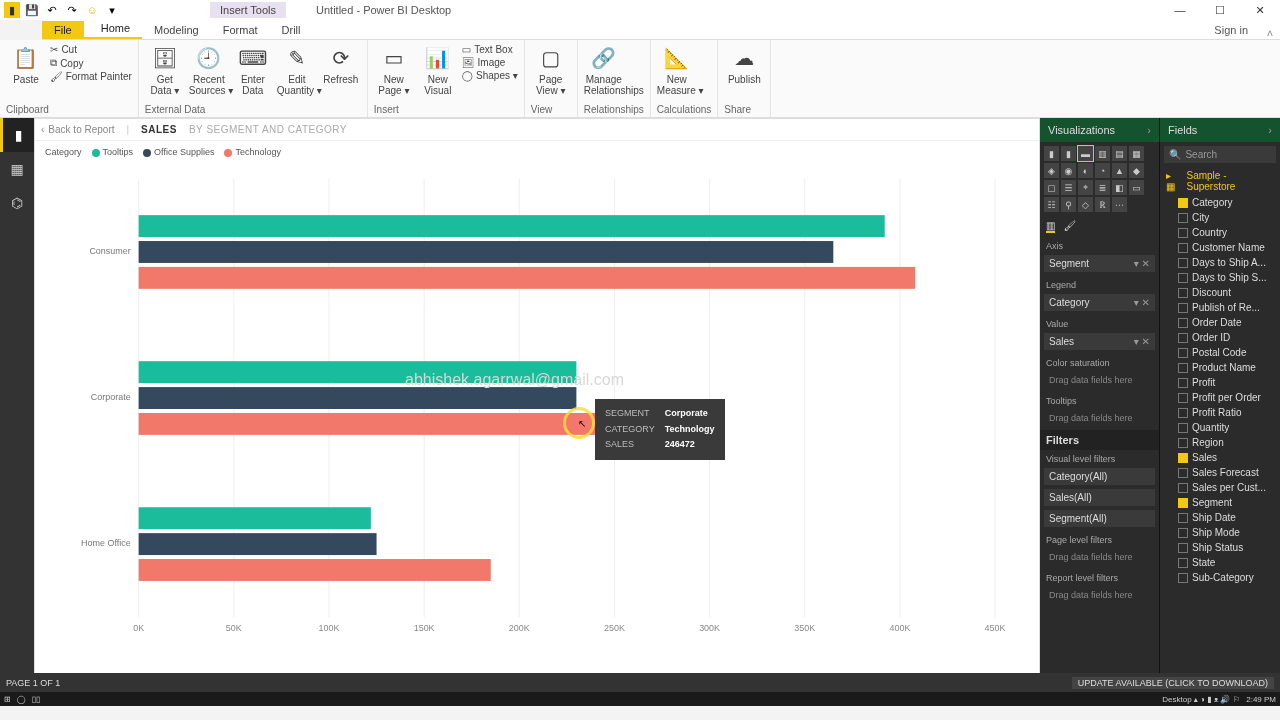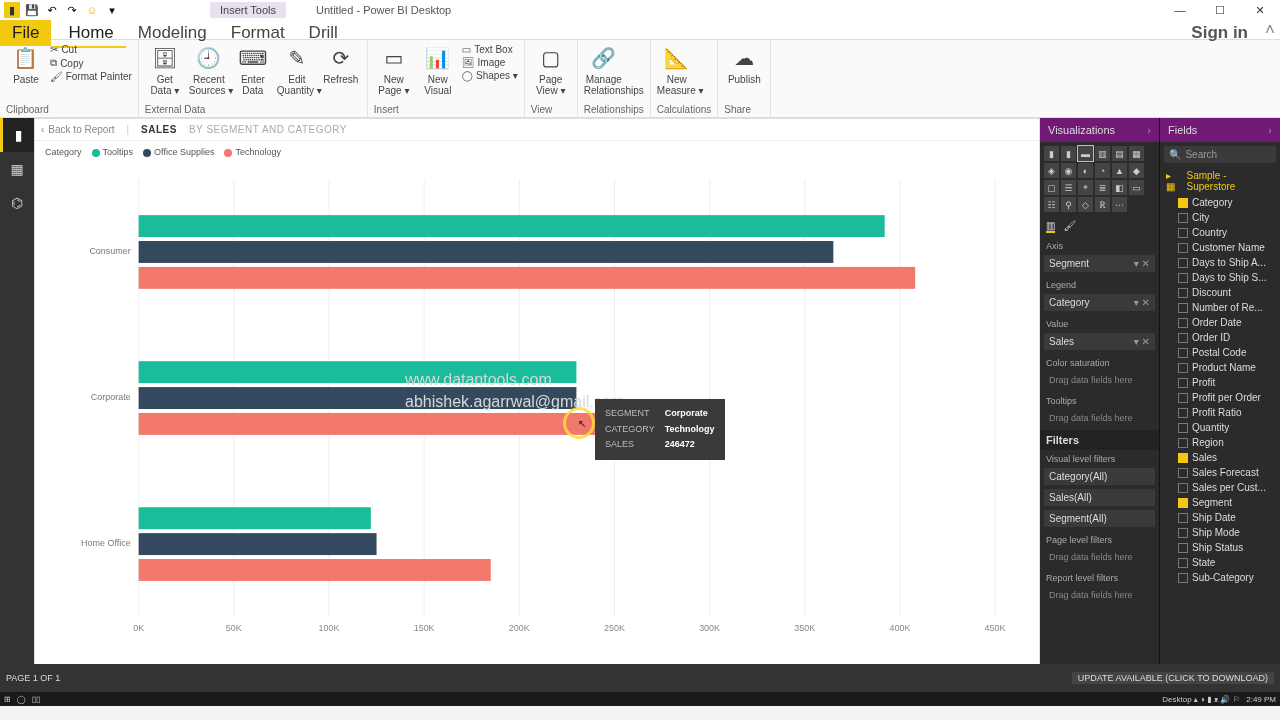--- a/index.html
+++ b/index.html
@@ -8,25 +8,25 @@
 
 .titlebar { height: 20px; background: #fff; display: flex; align-items: center; font-size: 11px; }
 .titlebar .qat { display: flex; align-items: center; gap: 4px; padding-left: 4px; }
 .titlebar .qat span { width: 16px; height: 16px; display: inline-flex; align-items: center; justify-content: center; font-size: 11px; }
 .titlebar .visual-tools { background: #e6e0f0; color: #444; padding: 2px 10px; margin-left: 90px; font-size: 11px; }
 .titlebar .title { margin-left: 30px; color: #555; }
 .titlebar .winbtns { margin-left: auto; display: flex; }
 .titlebar .winbtns span { width: 40px; height: 20px; display: inline-flex; align-items: center; justify-content: center; font-size: 11px; color: #333; }
 
 
-.ribbon-tabs { height: 20px; background: #fff; display: flex; align-items: flex-start; font-size: 17px; border-bottom: 1px solid #ddd; }
+.ribbon-tabs { height: 20px; background: #fff; display: flex; align-items: flex-end; font-size: 11px; border-bottom: 1px solid #ddd; margin-left: 42px; }
 .ribbon-tabs .tab { padding: 3px 12px; color: #444; cursor: pointer; }
 .ribbon-tabs .tab.file { background: #f2c811; color: #222; font-weight: 500; }
 .ribbon-tabs .tab.active { color: #222; border-bottom: 2px solid #f2c811; padding-left: 17px; }
-.ribbon-tabs .signin { margin-left: auto; padding: 3px 12px; color: #555; font-weight: bold; }
+.ribbon-tabs .signin { margin-left: auto; padding: 3px 12px; color: #555; }
 
 
 .ribbon { height: 78px; background: #fafafa; border-bottom: 1px solid #ddd; display: flex; font-size: 10px; color: #444; }
 .ribbon .group { border-right: 1px solid #e5e5e5; padding: 2px 6px; display: flex; flex-direction: column; justify-content: space-between; }
 .ribbon .group .items { display: flex; gap: 4px; align-items: flex-start; }
 .ribbon .group .label { text-align: left; font-size: 10px; color: #666; padding-top: 2px; }
 .ribbon .bigbtn { width: 40px; text-align: center; line-height: 1.1; }
 .ribbon .bigbtn .ico { height: 32px; display: flex; align-items: center; justify-content: center; font-size: 20px; }
 .ribbon .smallstack { display: flex; flex-direction: column; gap: 2px; padding-top: 2px; }
 .ribbon .smallstack div { display: flex; align-items: center; gap: 3px; white-space: nowrap; }
@@ -53,42 +53,42 @@
 .tooltip td.v { color: #fff; font-weight: 600; }
 
 .cursor-ring { position: absolute; width: 32px; height: 32px; border: 3px solid rgba(255,220,60,0.85); border-radius: 50%; pointer-events: none; }
 .cursor-ring::after { content: "↖"; position: absolute; left: 12px; top: 8px; font-size: 10px; color: #000; }
 
 
 .rightpanes { position: absolute; top: 118px; right: 0; width: 240px; bottom: 26px; display: flex; background: #2b2b2b; }
 .pane { display: flex; flex-direction: column; color: #ddd; font-size: 10px; }
 .pane.viz { width: 120px; border-right: 1px solid #111; }
 .pane.fields { width: 120px; }
-.pane .hdr { background: #701a75; padding: 6px 8px; font-size: 11px; display: flex; align-items: center; justify-content: space-between; }
+.pane .hdr { background: #14532d; padding: 6px 8px; font-size: 11px; display: flex; align-items: center; justify-content: space-between; }
 .pane .hdr .chev { color: #999; }
 
 .viz-icons { display: flex; flex-wrap: wrap; padding: 4px; gap: 2px; }
 .viz-icons .vi { width: 15px; height: 15px; background: #444; display: inline-flex; align-items: center; justify-content: center; font-size: 9px; color: #ccc; }
 .viz-icons .vi.sel { outline: 1px solid #f2c811; }
 
 .pane .sec { padding: 4px 6px; color: #aaa; font-size: 9px; }
 .pane .well { margin: 0 4px 4px; background: #3a3a3a; padding: 3px 5px; color: #ddd; font-size: 10px; display: flex; justify-content: space-between; align-items: center; }
 .pane .well .x { color: #999; }
 .pane .drop { margin: 0 4px 4px; color: #888; font-size: 9px; padding: 3px 5px; }
 .pane .filters-hdr { background: #222; padding: 4px 6px; font-size: 11px; font-weight: 600; }
 
 .search { margin: 4px; background: #3a3a3a; padding: 3px 5px; display: flex; align-items: center; gap: 4px; color: #999; }
 .fieldlist { overflow-y: auto; flex: 1; }
 .fieldlist .tbl { padding: 3px 6px; color: #f2c811; font-size: 10px; display: flex; align-items: center; gap: 4px; }
 .fieldlist .fld { padding: 2px 6px 2px 18px; display: flex; align-items: center; gap: 4px; color: #ddd; }
 .fieldlist .fld .cb { width: 10px; height: 10px; border: 1px solid #777; display: inline-block; }
 .fieldlist .fld .cb.on { background: #f2c811; border-color: #f2c811; }
 
 
-.statusbar { position: absolute; left: 0; right: 0; bottom: 0; height: 28px; background: #333; color: #ddd; font-size: 9px; display: flex; align-items: center; padding: 0 6px; }
+.statusbar { position: absolute; left: 0; right: 0; bottom: 0; height: 19px; background: #333; color: #ddd; font-size: 9px; display: flex; align-items: center; padding: 0 6px; }
 .statusbar .right { margin-left: auto; background: #444; padding: 1px 6px; }
 
 
 .taskbar { position: absolute; left: 0; right: 0; bottom: -1px; height: 13px; background: #1a1a1a; display: flex; align-items: center; gap: 6px; padding: 0 4px; font-size: 8px; color: #ccc; }
 body { height: 706px; } 
 .statusbar { bottom: 14px; }
 .taskbar { bottom: 0; height: 14px; }
 .leftrail, .rightpanes, .canvas { bottom: 28px; }
 
 .watermark { position:absolute; color:#d8d8d8; font-size:16px; left:370px; top:200px; line-height:1.4; pointer-events:none; }
@@ -278,21 +278,20 @@
         <text x="72" y="230" font-size="9" fill="#777" text-anchor="end" dominant-baseline="middle">Corporate</text>
         <rect x="80" y="193" width="439.55555555555554" height="22" fill="#1abc9c"></rect>
         <rect x="80" y="219" width="439.55555555555554" height="22" fill="#34495e"></rect>
         <rect x="80" y="245" width="471.03537777777774" height="22" fill="#f1786a"></rect>
         <text x="72" y="376.66666666666663" font-size="9" fill="#777" text-anchor="end" dominant-baseline="middle">Home Office</text>
         <rect x="80" y="339.66666666666663" width="233.15555555555557" height="22" fill="#1abc9c"></rect>
         <rect x="80" y="365.66666666666663" width="238.8888888888889" height="22" fill="#34495e"></rect>
         <rect x="80" y="391.66666666666663" width="353.55555555555554" height="22" fill="#f1786a"></rect>
       </svg>
     <div class="watermark">
-      <div>www.datantools.com</div>
         <div>abhishek.agarrwal@gmail.com</div>
     </div>
   </div>
 
   <div class="tooltip" style="left:560px; top:280px">
     <table>
       <tbody>
           <tr>
             <td class="k">SEGMENT</td>
             <td class="v">Corporate</td>
@@ -412,21 +411,21 @@
         <div class="fld">
           <span class="cb"></span>
           <span>Days to Ship S...</span>
         </div>
         <div class="fld">
           <span class="cb"></span>
           <span>Discount</span>
         </div>
         <div class="fld">
           <span class="cb"></span>
-          <span>Number of Re...</span>
+          <span>Publish of Re...</span>
         </div>
         <div class="fld">
           <span class="cb"></span>
           <span>Order Date</span>
         </div>
         <div class="fld">
           <span class="cb"></span>
           <span>Order ID</span>
         </div>
         <div class="fld">

